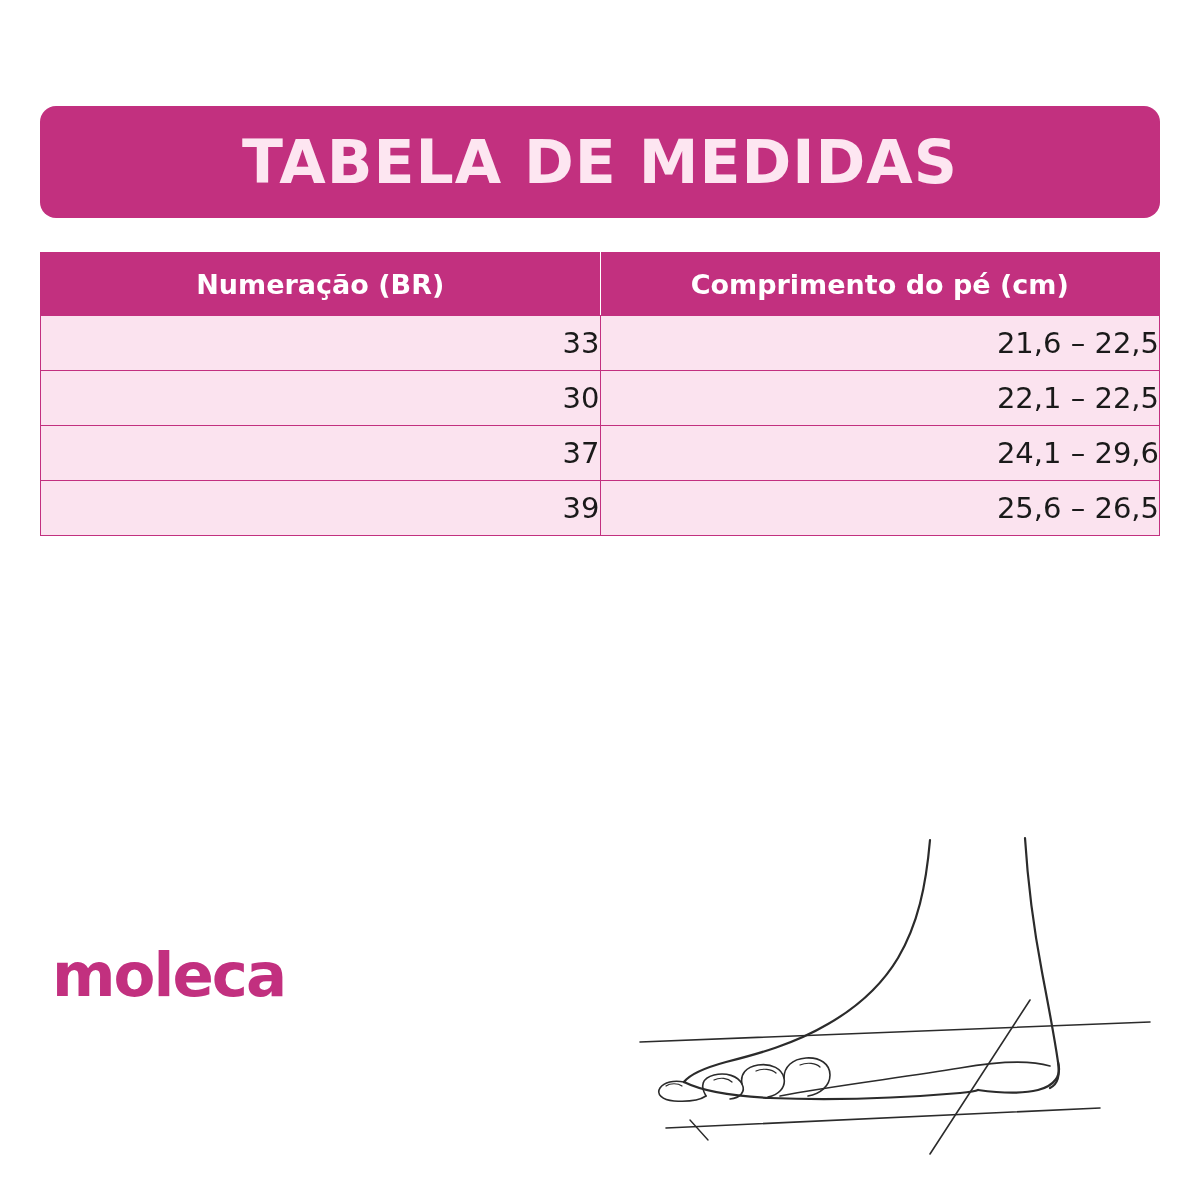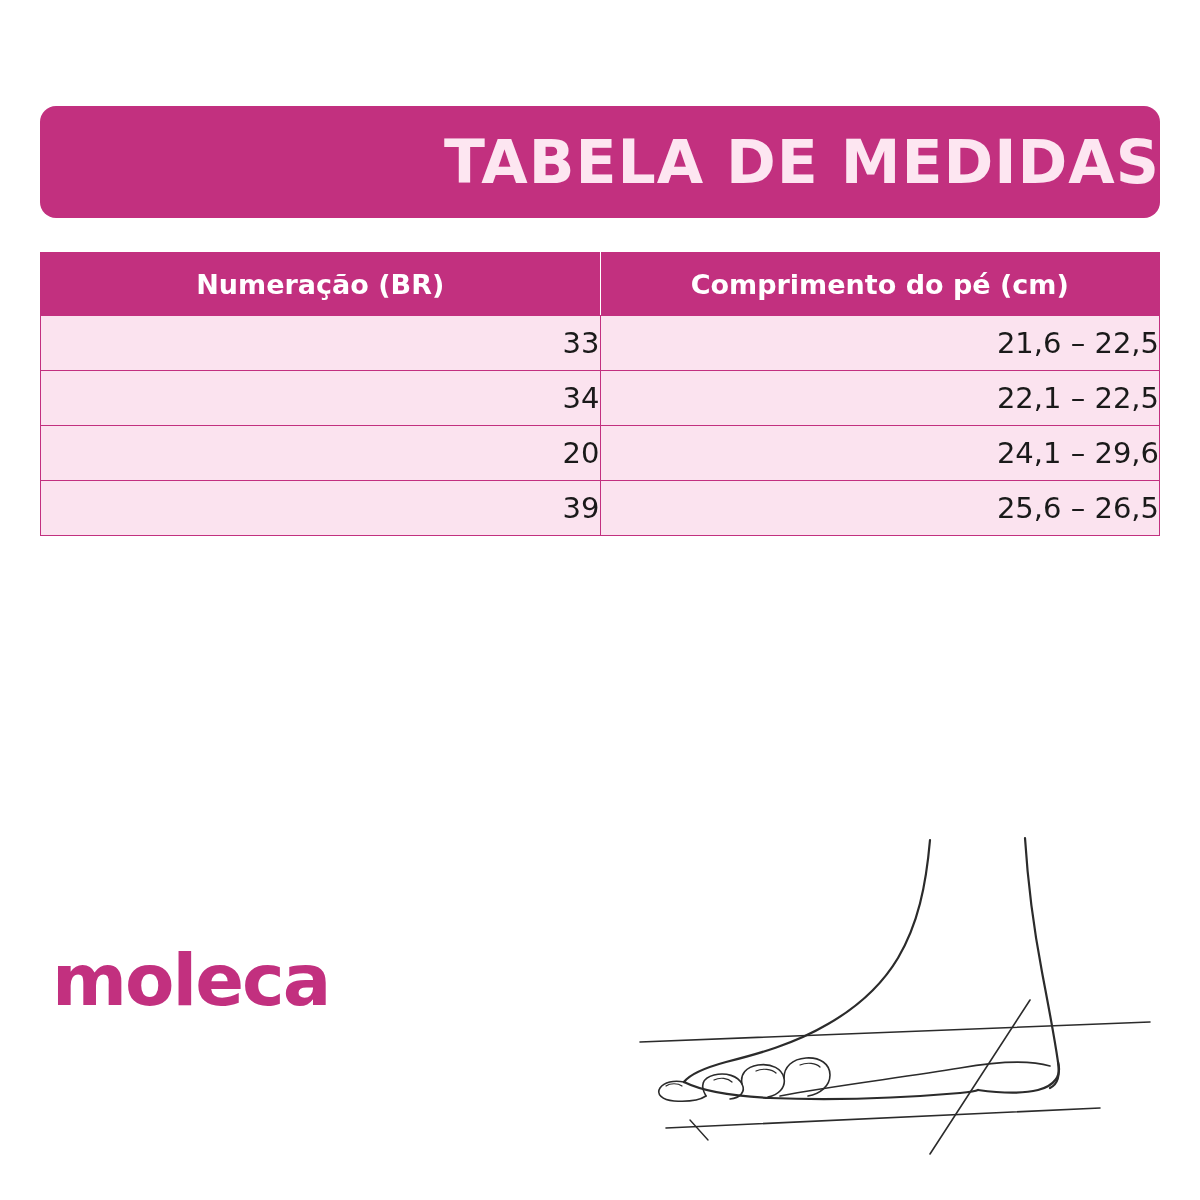--- a/index.html
+++ b/index.html
@@ -26,21 +26,21 @@
   .title-banner {
     position: absolute;
     left: 40px;
     top: 106px;
     width: 1120px;
     height: 112px;
     background: #c2307f;
     border-radius: 16px;
     display: flex;
     align-items: center;
-    justify-content: flex-end;
+    justify-content: center;
   }
   .title-banner .title-text {
     color: #fde6f1;
     font-size: 60px;
     font-weight: bold;
     letter-spacing: 1px;
     line-height: 1;
     text-align: center;
     font-family: "DejaVu Sans", "Liberation Sans", sans-serif;
   }
@@ -77,21 +77,21 @@
     text-align: right;
     border: 1px solid #c2307f;
   }
 
   
   .brand {
     position: absolute;
     left: 52px;
     top: 944px;
     color: #c2307f;
-    font-size: 72px;
+    font-size: 61px;
     font-weight: bold;
     letter-spacing: -2px;
     line-height: 1;
     font-family: "DejaVu Sans", "Liberation Sans", sans-serif;
   }
 
   
   .foot-illustration {
     position: absolute;
     left: 630px;
@@ -127,25 +127,25 @@
         <th class="col-left">Numeração (BR)</th>
         <th>Comprimento do pé (cm)</th>
       </tr>
     </thead>
     <tbody>
       <tr>
         <td>33</td>
         <td>21,6 – 22,5</td>
       </tr>
       <tr>
-        <td>34</td>
+        <td>30</td>
         <td>22,1 – 22,5</td>
       </tr>
       <tr>
-        <td>20</td>
+        <td>37</td>
         <td>24,1 – 29,6</td>
       </tr>
       <tr>
         <td>39</td>
         <td>25,6 – 26,5</td>
       </tr>
     </tbody>
   </table>
 
   <div class="brand">moleca</div>

